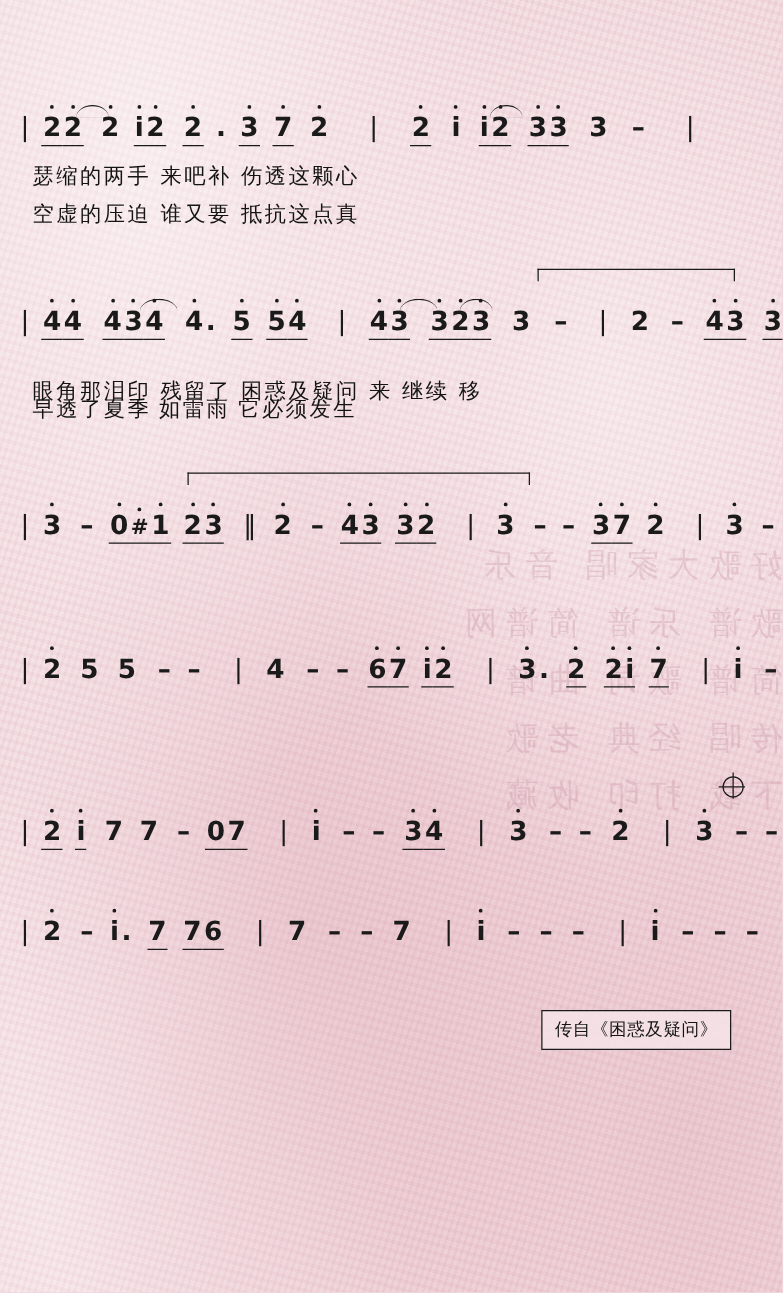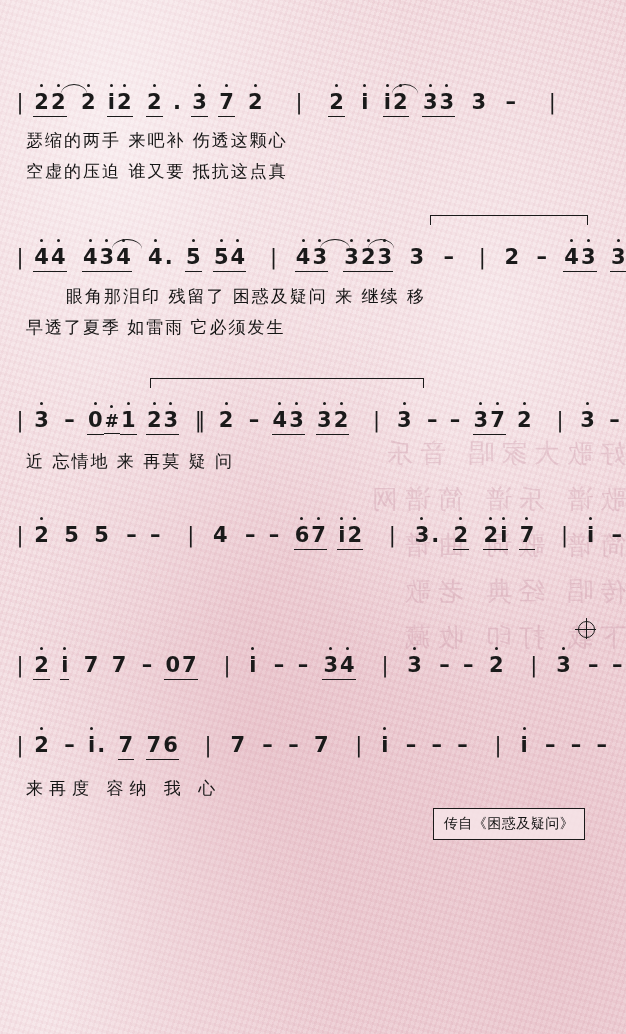--- a/index.html
+++ b/index.html
@@ -205,21 +205,21 @@
       <span class="n">2</span><span class="sp" style="width:8px"></span>
       <span class="n">–</span><span class="sp" style="width:8px"></span>
       <span class="n dotup und1">4</span><span class="n dotup und1">3</span><span class="sp" style="width:6px"></span>
       <span class="n dotup und1">3</span>
       <span class="sp" style="width:16px"></span>
     </div>
     <div class="slur" style="left:112px;top:24px;width:30px;"></div>
     <div class="slur" style="left:320px;top:24px;width:30px;"></div>
     <div class="slur" style="left:368px;top:24px;width:26px;"></div>
 
-    <div class="lyricline" style="top:70px;letter-spacing:2px;margin-left:40px;">眼角那泪印   残留了 困惑及疑问        来  继续  移</div>
+    <div class="lyricline" style="top:86px;letter-spacing:2px;">眼角那泪印   残留了 困惑及疑问        来  继续  移</div>
     <div class="lyricline" style="top:101px;letter-spacing:2px;font-family:Liberation Serif, serif;">早透了夏季   如雷雨 它必须发生</div>
   </div>
 
   <div class="system" style="top:370px;height:120px;">
     <div class="tiebracket" style="left:150px;top:8px;width:272px;"></div>
     <div class="staffline" style="top:38px;">
       <span class="bar">|</span>
       <span class="n dotup">3</span><span class="sp" style="width:6px"></span>
       <span class="n">–</span><span class="sp" style="width:4px"></span>
       <span class="n dotup und1">0</span><span class="n dotup und1" style="font-size:17px">#</span><span class="n dotup und1">1</span><span class="sp" style="width:2px"></span>
@@ -236,21 +236,20 @@
       <span class="n dotup und1">3</span><span class="n dotup und1">7</span><span class="sp" style="width:3px"></span>
       <span class="n dotup">2</span>
       <span class="sp" style="width:14px"></span><span class="bar">|</span><span class="sp" style="width:6px"></span>
       <span class="n dotup">3</span><span class="sp" style="width:5px"></span>
       <span class="n">–</span><span class="sp" style="width:4px"></span>
       <span class="sp" style="width:4px"></span>
       <span class="sp" style="width:2px"></span>
       <span class="sp" style="width:4px"></span>
       
     </div>
-    <div class="lyricline" style="top:80px;letter-spacing:2px;">近      忘情地 来 再莫 疑 问</div>
   </div>
 
   <div class="system" style="top:515px;height:60px;">
     <div class="staffline" style="top:8px;">
       <span class="bar">|</span>
       <span class="n dotup">2</span><span class="sp" style="width:6px"></span>
       <span class="n">5</span><span class="sp" style="width:6px"></span>
       <span class="n">5</span><span class="sp" style="width:8px"></span>
       <span class="n">–</span><span class="sp" style="width:4px"></span>
       <span class="n">–</span>
@@ -326,20 +325,19 @@
       <span class="n">–</span><span class="sp" style="width:6px"></span>
       <span class="n">–</span><span class="sp" style="width:6px"></span>
       <span class="n">–</span>
       <span class="sp" style="width:16px"></span><span class="bar">|</span><span class="sp" style="width:8px"></span>
       <span class="n dotup">i</span><span class="sp" style="width:8px"></span>
       <span class="n">–</span><span class="sp" style="width:6px"></span>
       <span class="n">–</span><span class="sp" style="width:6px"></span>
       <span class="n">–</span>
       <span class="sp" style="width:16px"></span>
     </div>
-    <div class="lyricline" style="top:52px;letter-spacing:6px;">来再度 容纳     我 心</div>
   </div>
 
   <div id="source-box">
     <span>传自《困惑及疑问》</span>
   </div>
 
 </div>
 
 </body></html>

